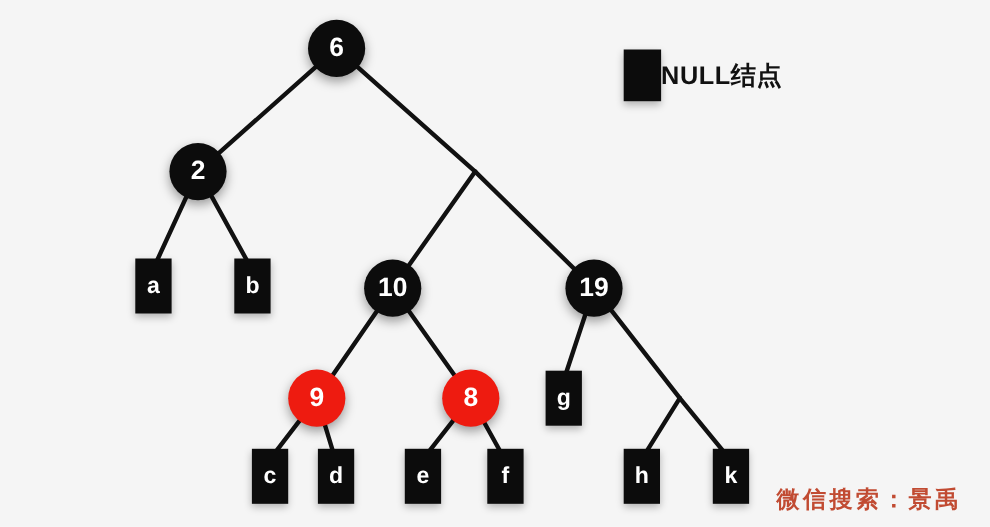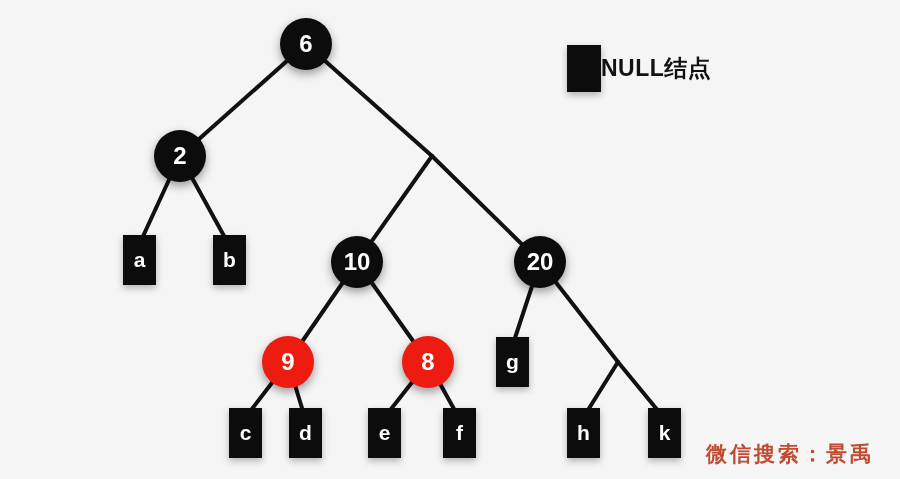--- a/index.html
+++ b/index.html
@@ -71,21 +71,21 @@
   <div class="circle black" style="left:280px;top:18px">
       <span>6</span>
     </div>
   <div class="circle black" style="left:154px;top:130px">
       <span>2</span>
     </div>
   <div class="circle black" style="left:331px;top:236px">
       <span>10</span>
     </div>
   <div class="circle black" style="left:514px;top:236px">
-      <span>20</span>
+      <span>19</span>
     </div>
   <div class="circle red" style="left:262px;top:336px">
       <span>9</span>
     </div>
   <div class="circle red" style="left:402px;top:336px">
       <span>8</span>
     </div>
 
   <div class="nullrect" style="left:123px;top:235px">
       <span>a</span>

